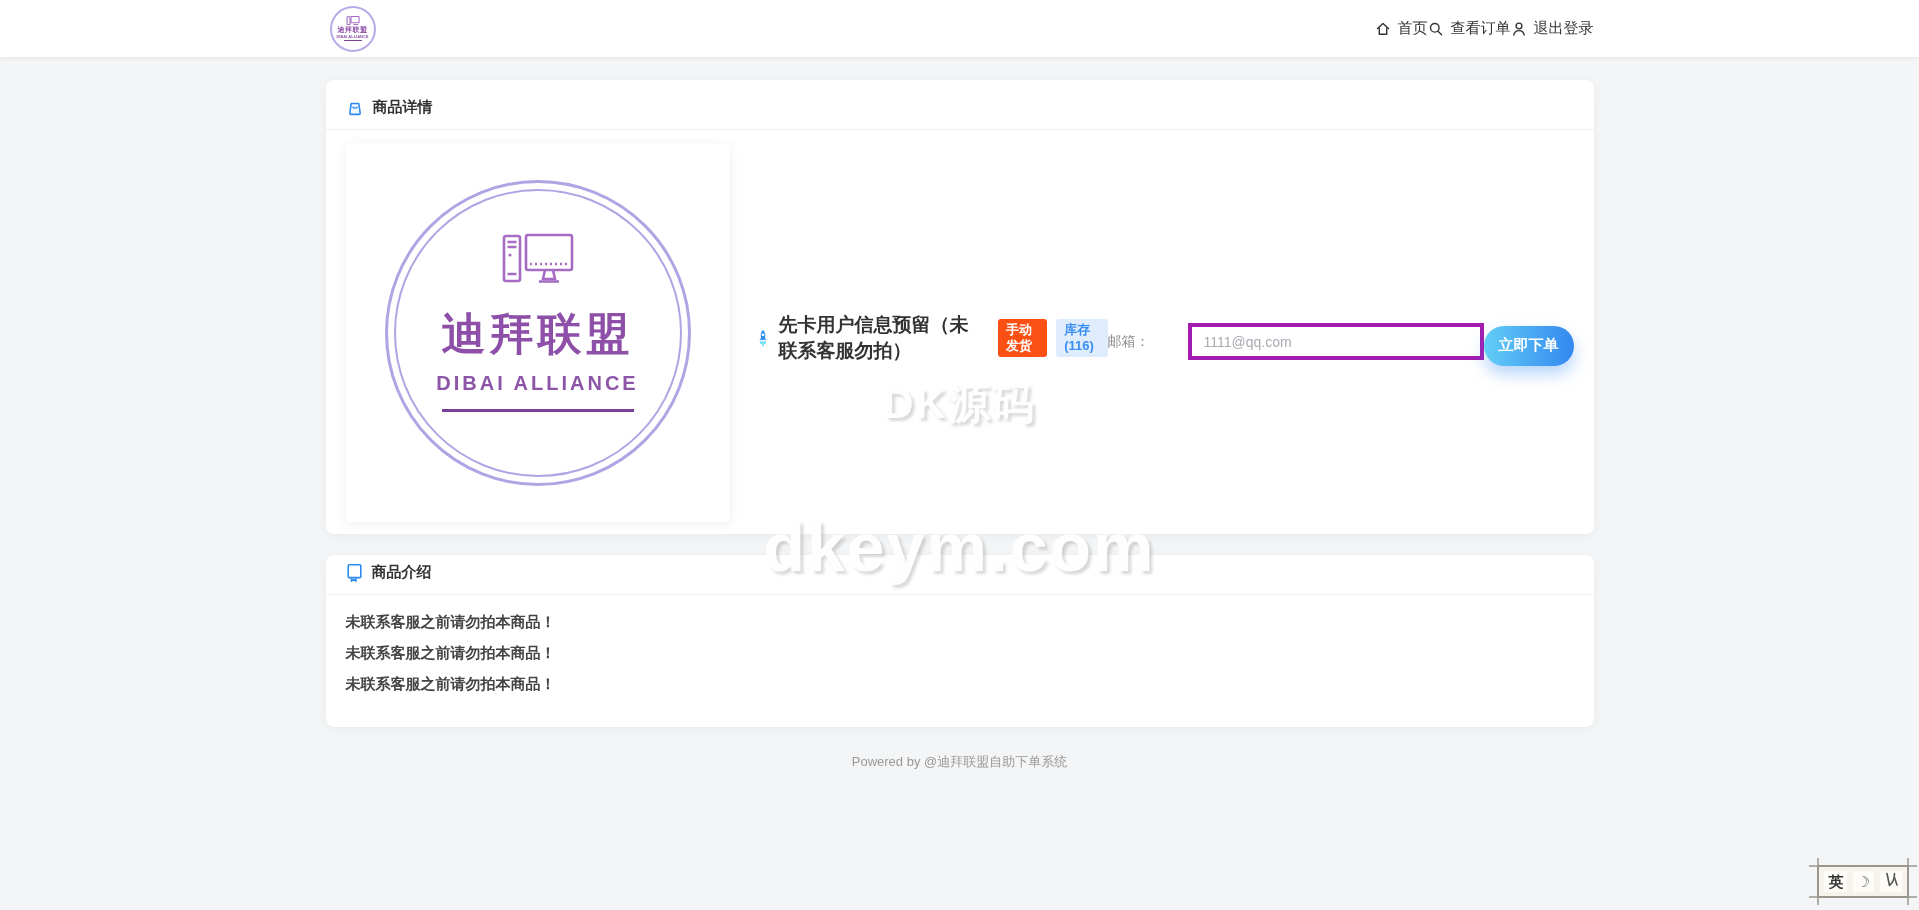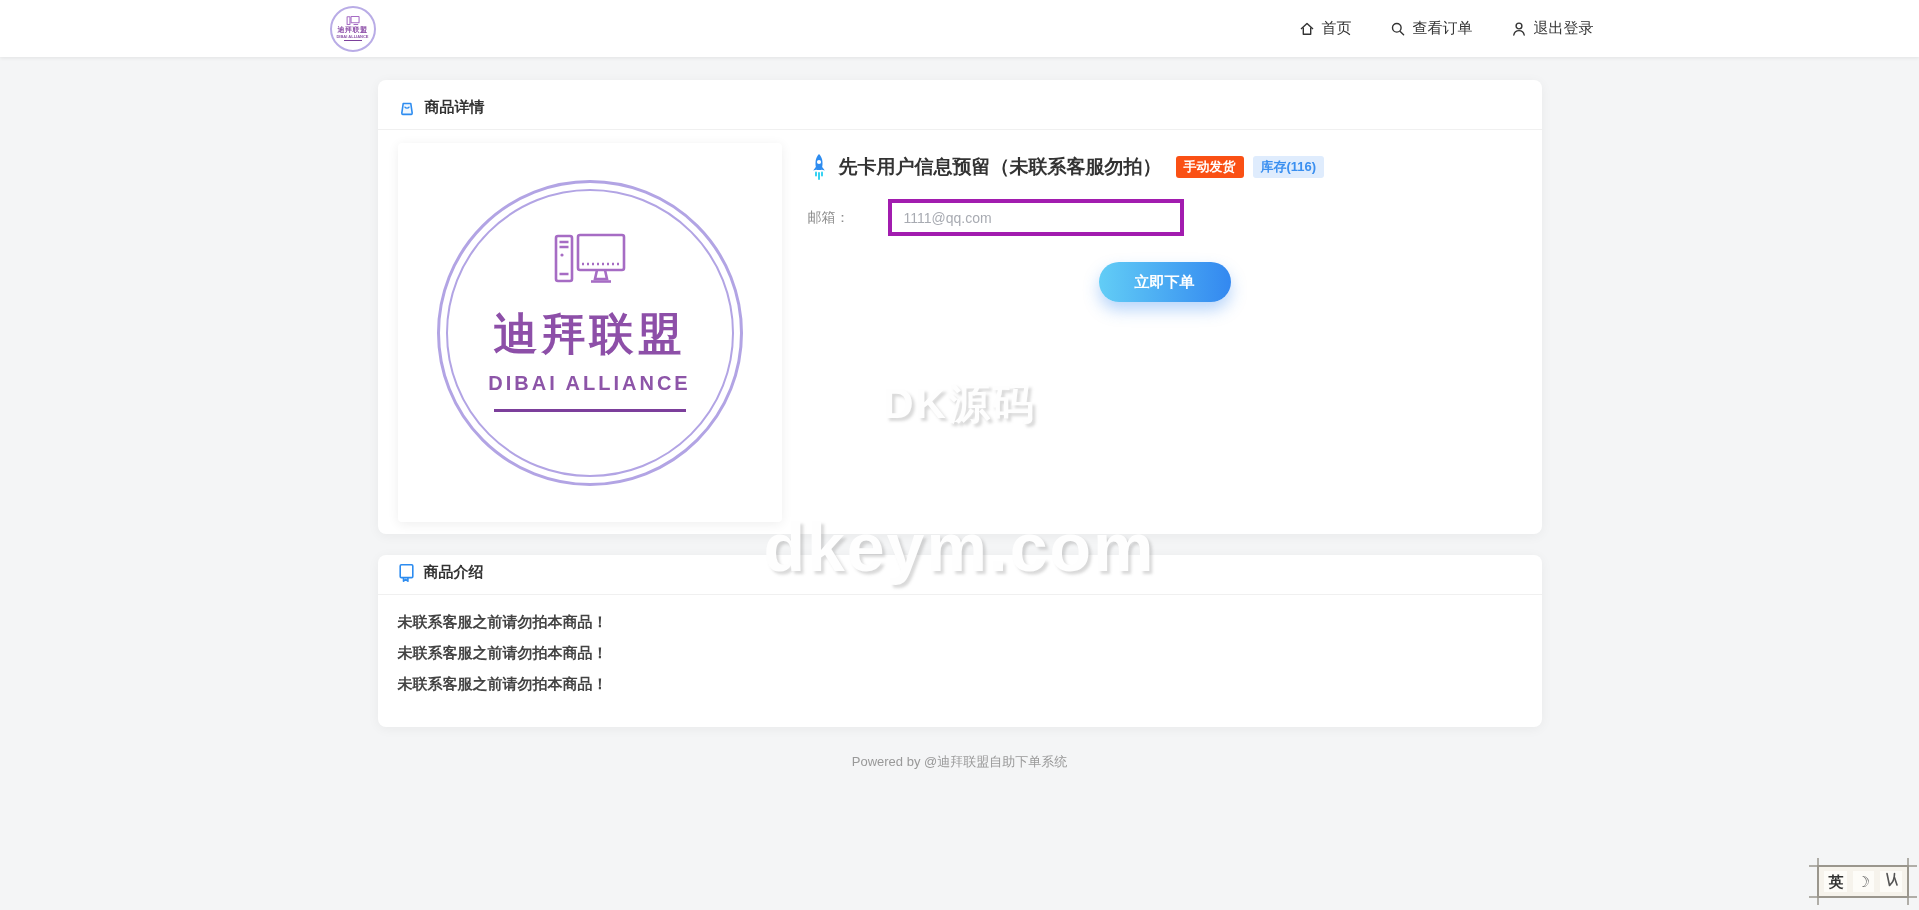--- a/index.html
+++ b/index.html
@@ -12,45 +12,45 @@
     color:#333;
   }
   
   .navbar { height:57px; background:#fff; box-shadow:0 1px 4px rgba(0,0,0,.08); position:relative; z-index:2; }
   .nav-inner { width:1268px; height:100%; margin:0 auto; display:flex; align-items:center; justify-content:space-between; }
   .logo-mini { width:46px; height:46px; border-radius:50%; border:2px solid #b9ace6; background:#fff;
     display:flex; flex-direction:column; align-items:center; justify-content:center; margin-left:4px; cursor:pointer; overflow:hidden; }
   .logo-mini .m-cn { font-size:7px; font-weight:bold; color:#8d4fa8; letter-spacing:.5px; line-height:8px; }
   .logo-mini .m-en { font-size:4px; font-weight:bold; color:#8d55a8; line-height:5px; }
   .logo-mini .m-line { width:18px; height:1px; background:#7c3f9b; margin-top:1px; }
-  .nav-links { display:flex; align-items:flex-end; gap:38px; }
+  .nav-links { display:flex; align-items:flex-end; }
   .nav-link { display:flex; align-items:center; gap:7px; font-size:15px; color:#333; cursor:pointer; }
   .nav-link svg { display:block; }
 
   
-  .main { width:1164px; margin:18px auto; position:relative; z-index:1; }
+  .main { width:1268px; margin:18px auto; position:relative; z-index:1; }
   .card { background:#fff; border-radius:8px; box-shadow:0 2px 12px rgba(0,0,0,.05); }
   .card-header { display:flex; align-items:center; gap:9px; padding:18px 20px 12px; border-bottom:1px solid #f0f0f0;
     font-size:15px; font-weight:bold; color:#333; }
   .card-detail { margin-top:23px; }
   .card-detail .card-body { padding:13px 20px 12px; display:flex; }
 
   
   .product-image { width:384px; height:379px; border-radius:4px; box-shadow:0 2px 12px rgba(0,0,0,.07);
     display:flex; align-items:center; justify-content:center; background:#fff; flex:none; }
   .logo-circle { width:306px; height:306px; border-radius:50%; border:3px solid #b2a4e4; position:relative;
     display:flex; flex-direction:column; align-items:center; justify-content:center; }
   .logo-circle::before { content:""; position:absolute; inset:6px; border:2px solid #b2a4e4; border-radius:50%; }
   .logo-content { display:flex; flex-direction:column; align-items:center; transform:translateY(-10px); }
   .logo-cn { font-size:44px; font-weight:bold; color:#8d4fa8; letter-spacing:4px; margin-top:16px; }
   .logo-en { font-size:20px; font-weight:bold; color:#8d55a8; letter-spacing:3px; margin-top:8px; }
   .logo-line { width:192px; height:3px; background:#7c3f9b; margin-top:14px; }
 
   
-  .product-info { flex:1; margin-left:26px; display:flex; flex-direction:column; }
+  .product-info { flex:1; margin-left:26px; display:flex; flex-direction:row; }
   .title-row { display:flex; align-items:center; margin-top:10px; }
   .product-title { font-size:19px; font-weight:bold; color:#333; margin-left:9px; }
   .badge { font-size:13px; font-weight:bold; padding:3px 8px; border-radius:3px; line-height:16px; }
   .badge-ship { margin-left:14px; background:#fa5014; color:#fff; }
   .badge-stock { margin-left:9px; background:#dfecfd; color:#3a8ff0; }
   .price-row { margin-top:12px; display:flex; align-items:baseline; gap:7px; color:#fa3c46; }
   .price-amount { font-size:26px; }
   .price-currency { font-size:18px; }
   .form-row { display:flex; align-items:center; margin-top:18px; }
   .form-label { width:80px; font-size:14px; color:#8c8c8c; flex:none; }

